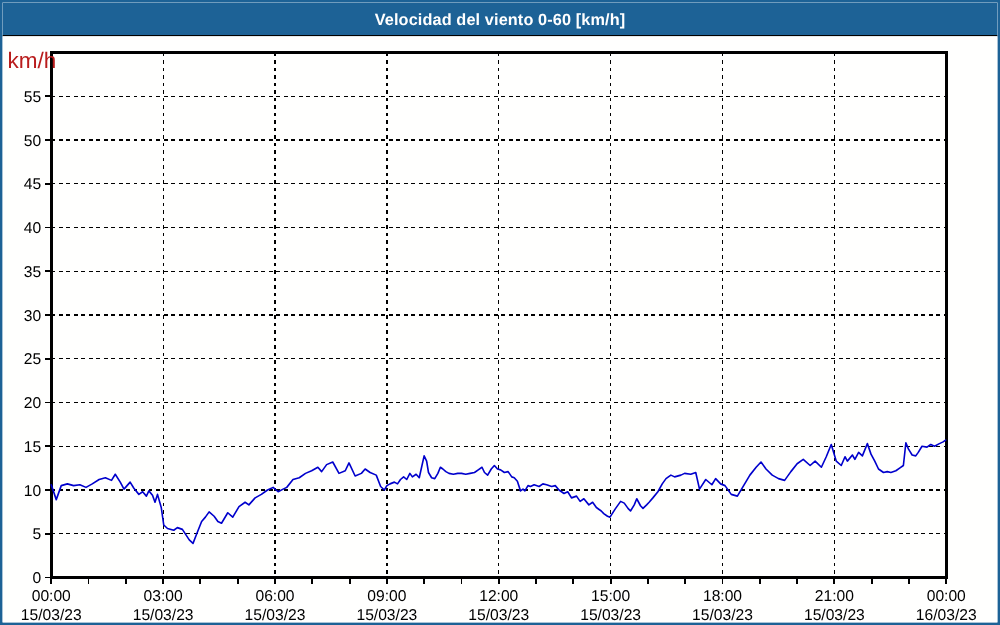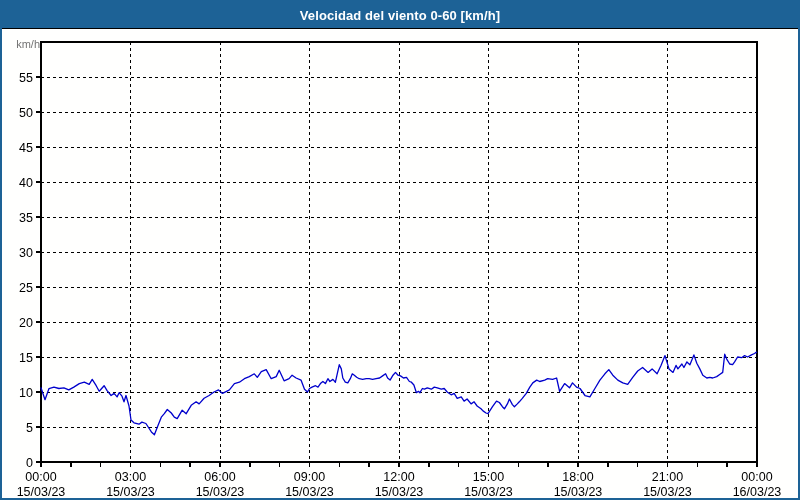--- a/index.html
+++ b/index.html
@@ -15,21 +15,21 @@
     background:#1d6296;
     border-bottom:1px solid #000000;
     display:flex;align-items:center;justify-content:center;
   }
   .titlebar .title{
     color:#ffffff;font-size:13px;font-weight:bold;letter-spacing:0.1px;
   }
   .chart-wrap{position:absolute;left:0;top:27px;right:0;bottom:0;background:#fffffe;}
   .y-unit{
     position:absolute;left:4px;top:9px;width:34px;
-    text-align:right;font-size:11px;color:#737373;
+    text-align:right;font-size:18px;color:#b91c1c;
   }
   svg text{font-family:"Liberation Sans", sans-serif;font-size:12.5px;fill:#000;}
 </style>
 </head>
 <body>
 
 <div class="titlebar">
   <span class="title">Velocidad del viento 0-60 [km/h]</span>
 </div>
 

